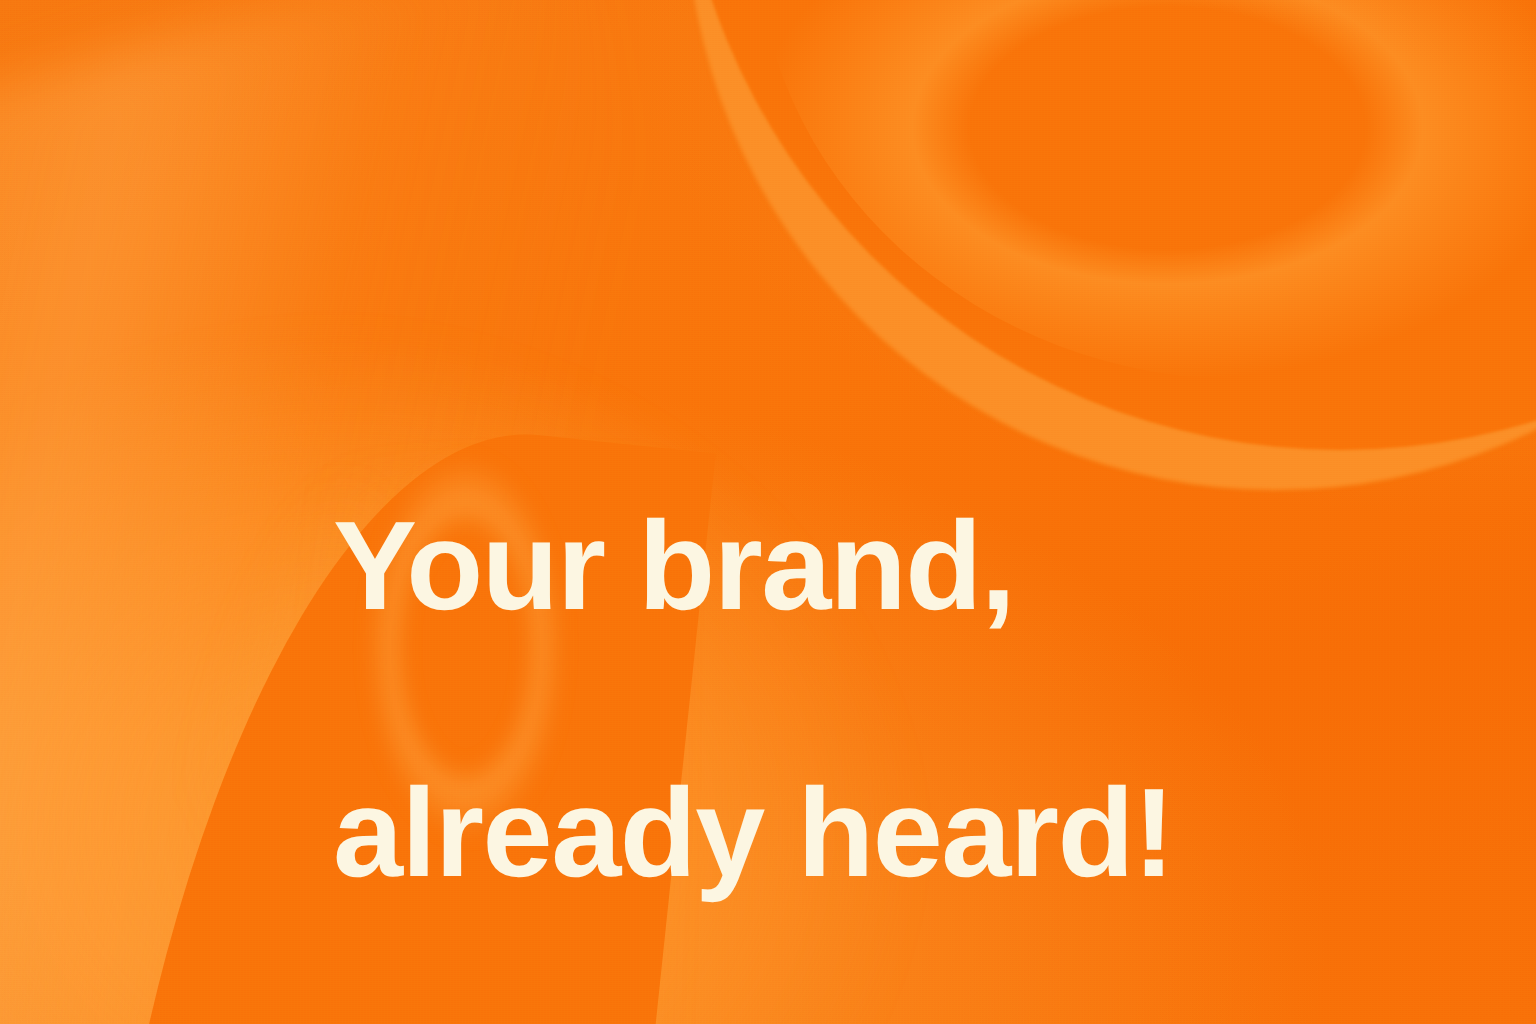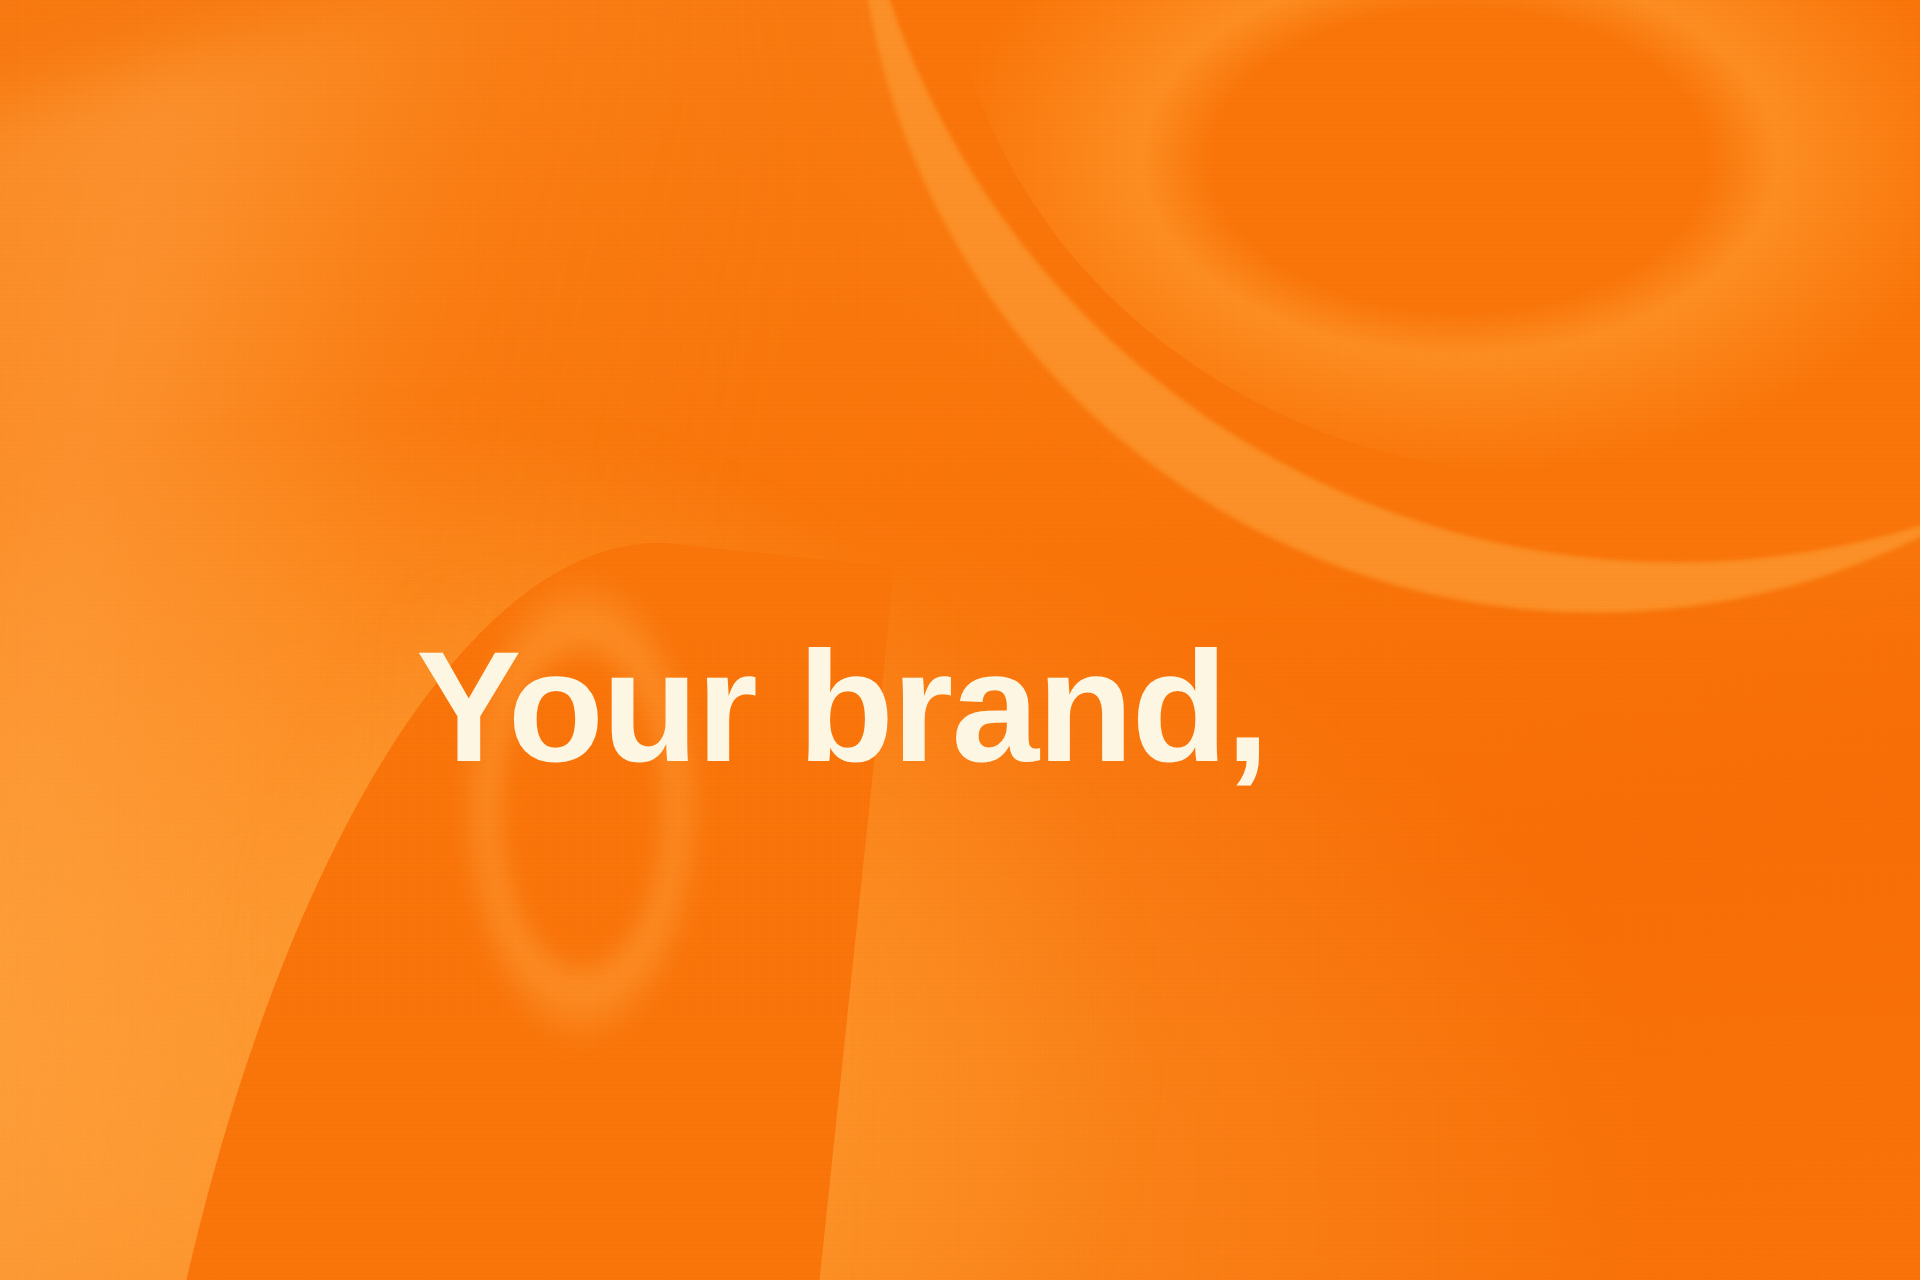--- a/index.html
+++ b/index.html
@@ -214,16 +214,17 @@
   <div class="flame-soft"></div>
   <div class="band-right-of-flame"></div>
   <div class="flame"></div>
   <div class="flame-rim"></div>
   <div class="vignette"></div>
   <div class="grain"></div>
 
   <div class="headline-wrap">
     <h1 class="headline">
       <span class="headline-line">Your brand,</span>
+      <span class="headline-line">already heard!</span>
     </h1>
   </div>
 
 </div>
 
 </body></html>

